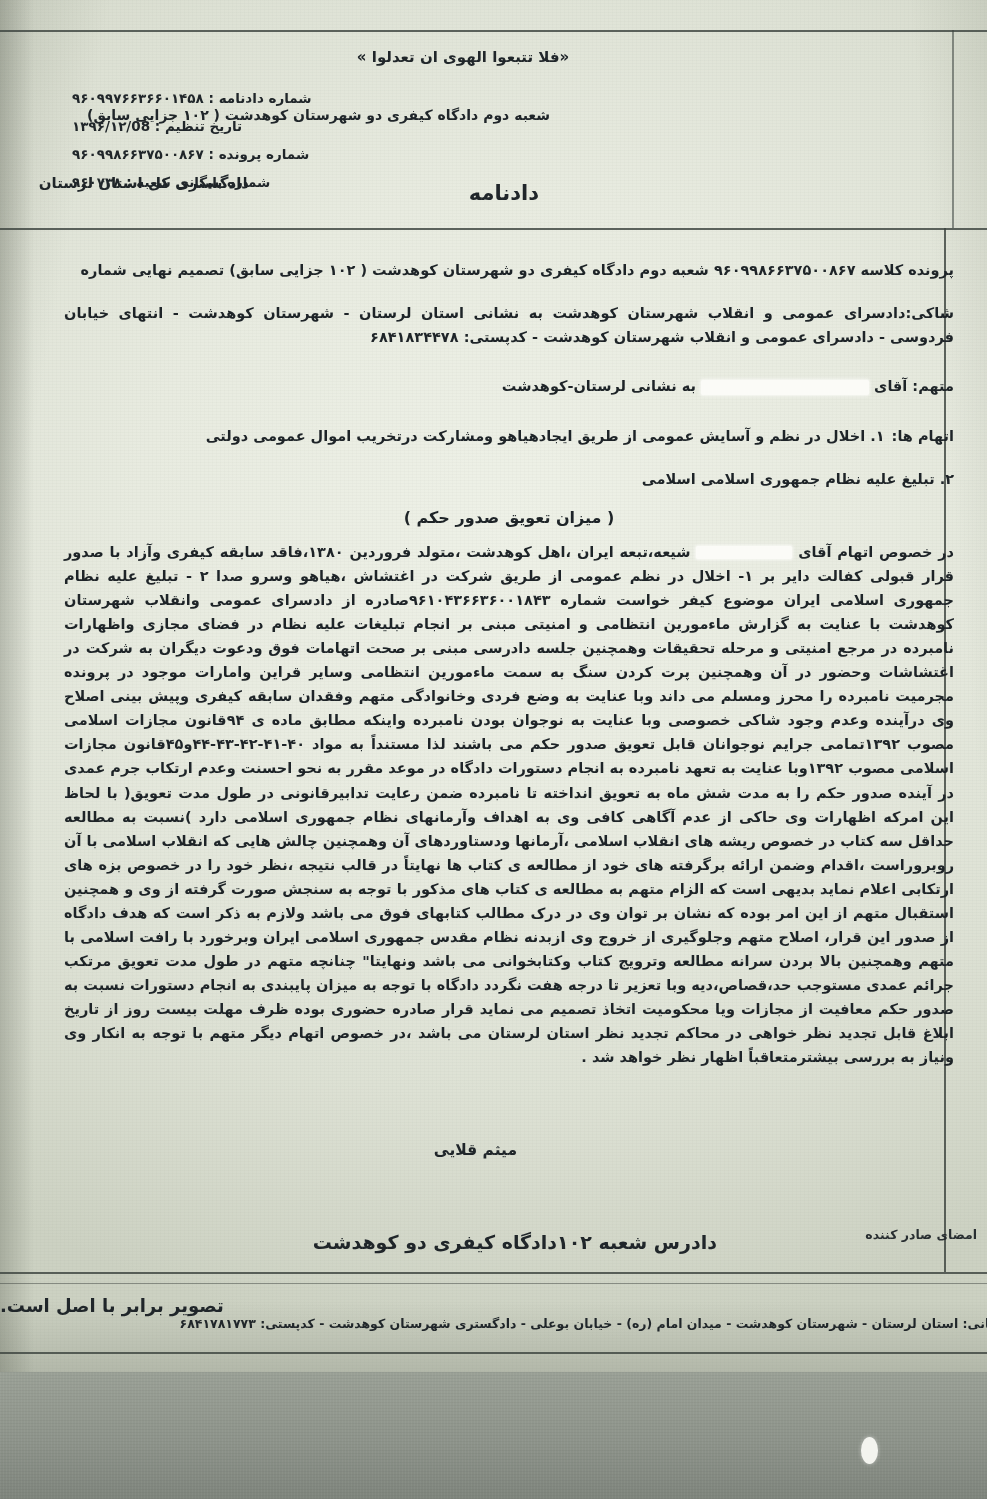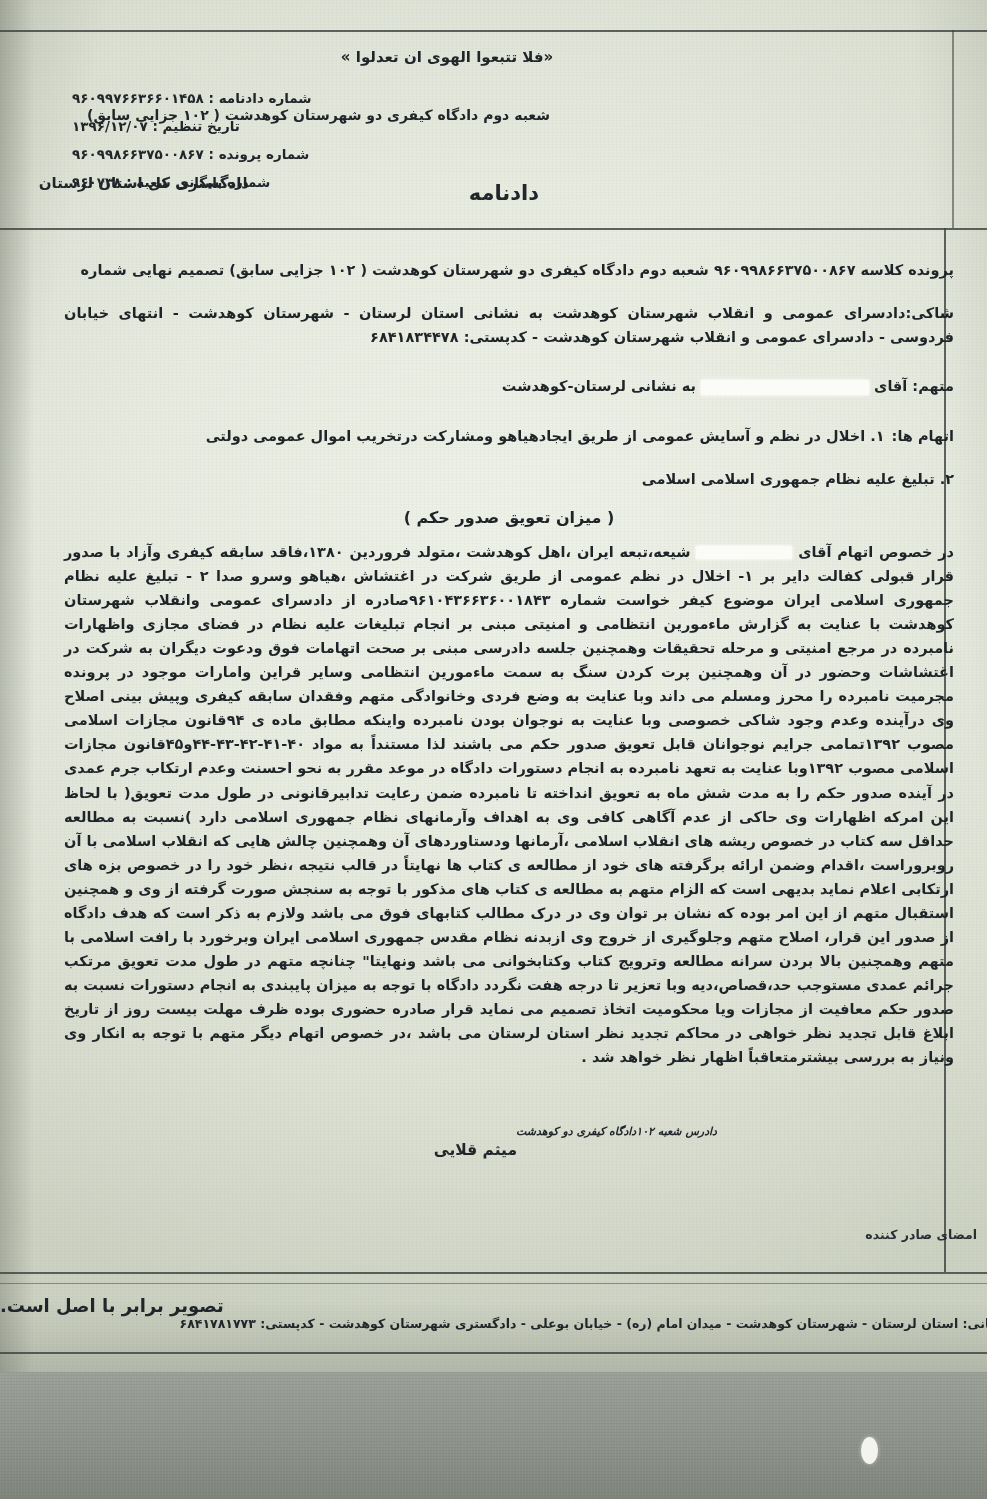--- a/index.html
+++ b/index.html
@@ -102,21 +102,21 @@
     color: #20262a;
     font-weight: 700;
     line-height: 1.5;
     white-space: nowrap;
     text-rendering: optimizeLegibility;
   }
   .blur-soft { filter: blur(0.28px); }
 
   
   .quran-verse {
-    top: 46px; left: 0; width: 822px;
+    top: 46px; left: 16px; width: 822px;
     text-align: center;
     font-family: "DejaVu Sans", sans-serif;
     font-size: 15px;
     letter-spacing: .3px;
     white-space: normal;
     padding-left: 36px;
   }
   .court-province {
     top: 172px; right: 738px;
     font-size: 15px;
@@ -198,23 +198,22 @@
   }
   .redact-defendant { width: 168px; height: 15px; }
   .redact-name-main { width: 96px; height: 13px; }
 
   
   .sign-name {
     top: 1139px; right: 470px;
     font-size: 15.5px;
   }
   .sign-role {
-    top: 1124px; right: 270px;
-    font-size: 11px;
-    font-style: italic;
+    top: 1228px; right: 270px;
+    font-size: 19px;
   }
   .sign-issuer {
     top: 1226px; right: 10px;
     font-size: 12.5px;
     opacity: .95;
   }
 
   
   .foot-copy {
     top: 1292px; left: 0; width: 942px;
@@ -259,21 +258,21 @@
 
 <div class="txt branch-line blur-soft">شعبه دوم دادگاه کیفری دو شهرستان کوهدشت ( ۱۰۲ جزایی سابق)</div>
 
 <div class="meta-block">
   <div class="meta-row blur-soft">
     <span class="lbl">شماره دادنامه :</span>
     <span class="val">۹۶۰۹۹۷۶۶۳۶۶۰۱۴۵۸</span>
   </div>
   <div class="meta-row blur-soft">
     <span class="lbl">تاریخ تنظیم :</span>
-    <span class="val">۱۳۹۶/۱۲/۰۷</span>
+    <span class="val">۱۳۹۶/۱۲/08</span>
   </div>
   <div class="meta-row blur-soft">
     <span class="lbl">شماره پرونده :</span>
     <span class="val">۹۶۰۹۹۸۶۶۳۷۵۰۰۸۶۷</span>
   </div>
   <div class="meta-row blur-soft">
     <span class="lbl">شماره بایگانی شعبه :</span>
     <span class="val">۹۶۰۷۳۸</span>
   </div>
 </div>

